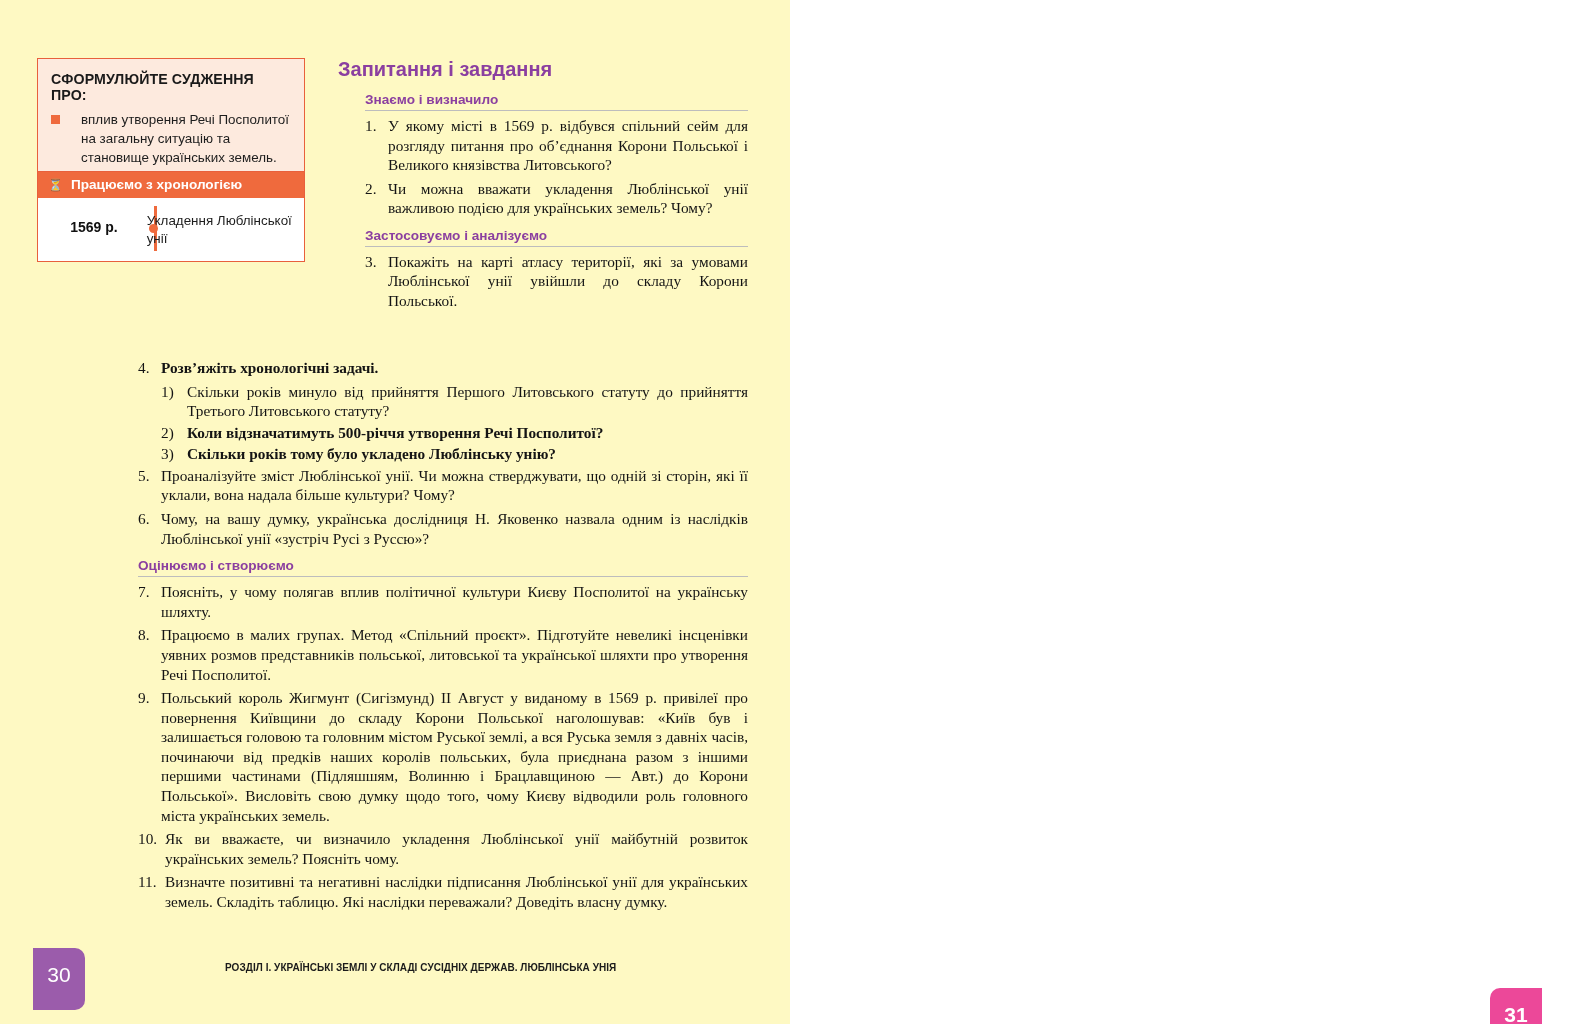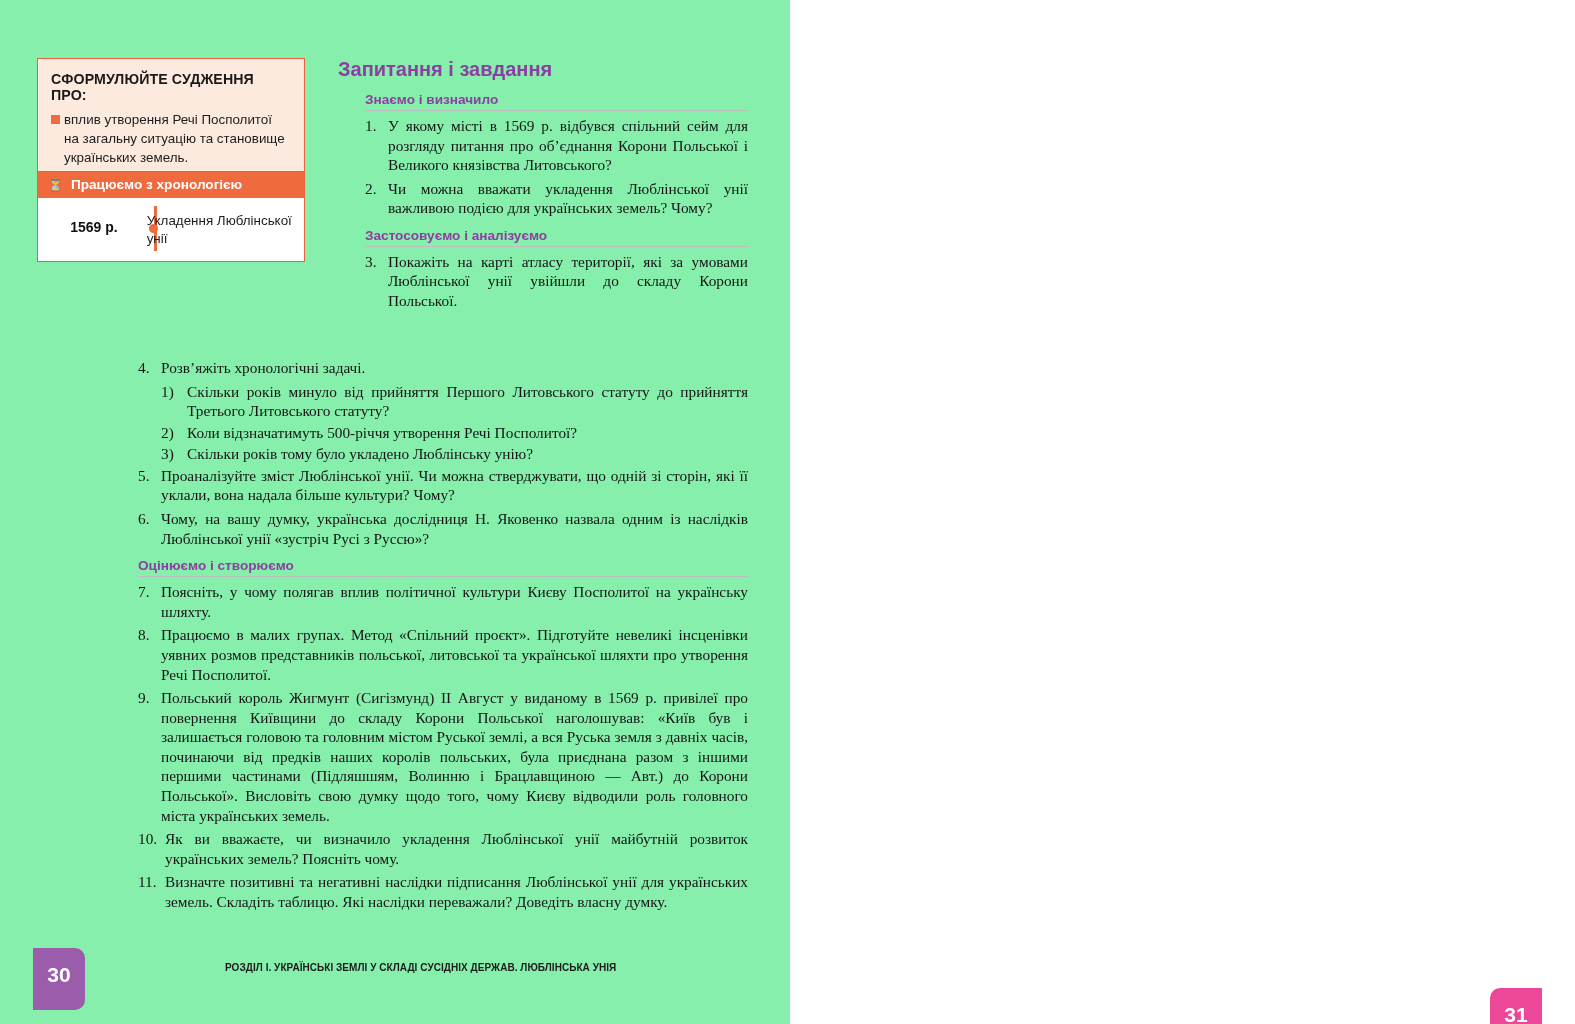--- a/index.html
+++ b/index.html
@@ -6,32 +6,32 @@
   html, body {
     margin: 0; padding: 0;
     width: 1575px; height: 1024px;
     background: #ffffff;
     font-family: "Liberation Sans", sans-serif;
     overflow: hidden;
   }
   .spread { position: relative; width: 1575px; height: 1024px; }
 
   
-  .page-left { position: absolute; left: 0; top: 0; width: 790px; height: 1024px; background: #86efac; }
+  .page-left { position: absolute; left: 0; top: 0; width: 790px; height: 1024px; background: #fef9c3; }
 
   .box-judgement {
     position: absolute; left: 37px; top: 58px; width: 268px;
     border: 1.5px solid #e8603c; background: #fdeade;
     padding: 12px 14px 14px 13px;
   }
   .box-judgement .bj-title {
     font-size: 14.2px; font-weight: bold; color: #1a1a1a; letter-spacing: .1px;
     margin-bottom: 7px;
   }
-  .bj-row { display: flex; gap: 4px; align-items: flex-start; }
+  .bj-row { display: flex; gap: 21px; align-items: flex-start; }
   .bj-bullet { width: 9px; height: 9px; background: #ef6a3d; flex: 0 0 auto; margin-top: 5px; }
   .bj-text { font-size: 13.4px; color: #1d1d1d; line-height: 1.42; }
 
   .box-chrono {
     position: absolute; left: 37px; top: 171px; width: 268px;
     border: 1.5px solid #e8603c; background: #ffffff;
   }
   .bc-head {
     background: #ef6a3d; color: #fff; font-size: 13.6px; font-weight: bold;
     padding: 5px 10px 6px 10px; display: flex; align-items: center; gap: 8px;
@@ -64,31 +64,31 @@
 
   .qa-col-narrow { position: absolute; left: 365px; top: 92px; width: 383px; }
   .ql { list-style: none; margin: 0; padding: 0; }
   .ql li {
     display: flex; font-family: "Liberation Serif", serif; font-size: 15.3px;
     color: #141414; line-height: 1.28; margin-bottom: 4px; text-align: justify;
   }
   .ql .num { flex: 0 0 auto; width: 23px; }
   .ql .num.wide { width: 27px; }
   .ql .txt { flex: 1 1 auto; text-align: justify; }
-  .ql .txt.jl { text-align: left; }
+  .ql .txt.jl { text-align: left; font-weight: bold; }
 
   .qa-col-wide { position: absolute; left: 138px; top: 358px; width: 610px; }
   .sub2 { margin-top: 10px; }
   .sublist { list-style: none; margin: 2px 0 0 0; padding: 0; }
   .sublist li { margin-bottom: 2px; }
   .sublist .num { width: 26px; }
   .pagetab-left {
     position: absolute; left: 33px; top: 948px; width: 52px; height: 62px;
     background: #9b5cab; border-radius: 0 10px 10px 0;
-    color: #fff; font-size: 21px; font-weight: bold;
+    color: #fff; font-size: 21px; font-weight: normal;
     display: flex; align-items: center; justify-content: center;
     padding-bottom: 8px;
   }
   .footer-left-text {
     position: absolute; left: 225px; top: 962px; width: 540px;
     font-size: 10px; font-weight: bold; color: #1b1b1b; letter-spacing: .05px;
   }
 
   
   .page-right { position: absolute; left: 790px; top: 0; width: 785px; height: 1024px; background: #fff; }

